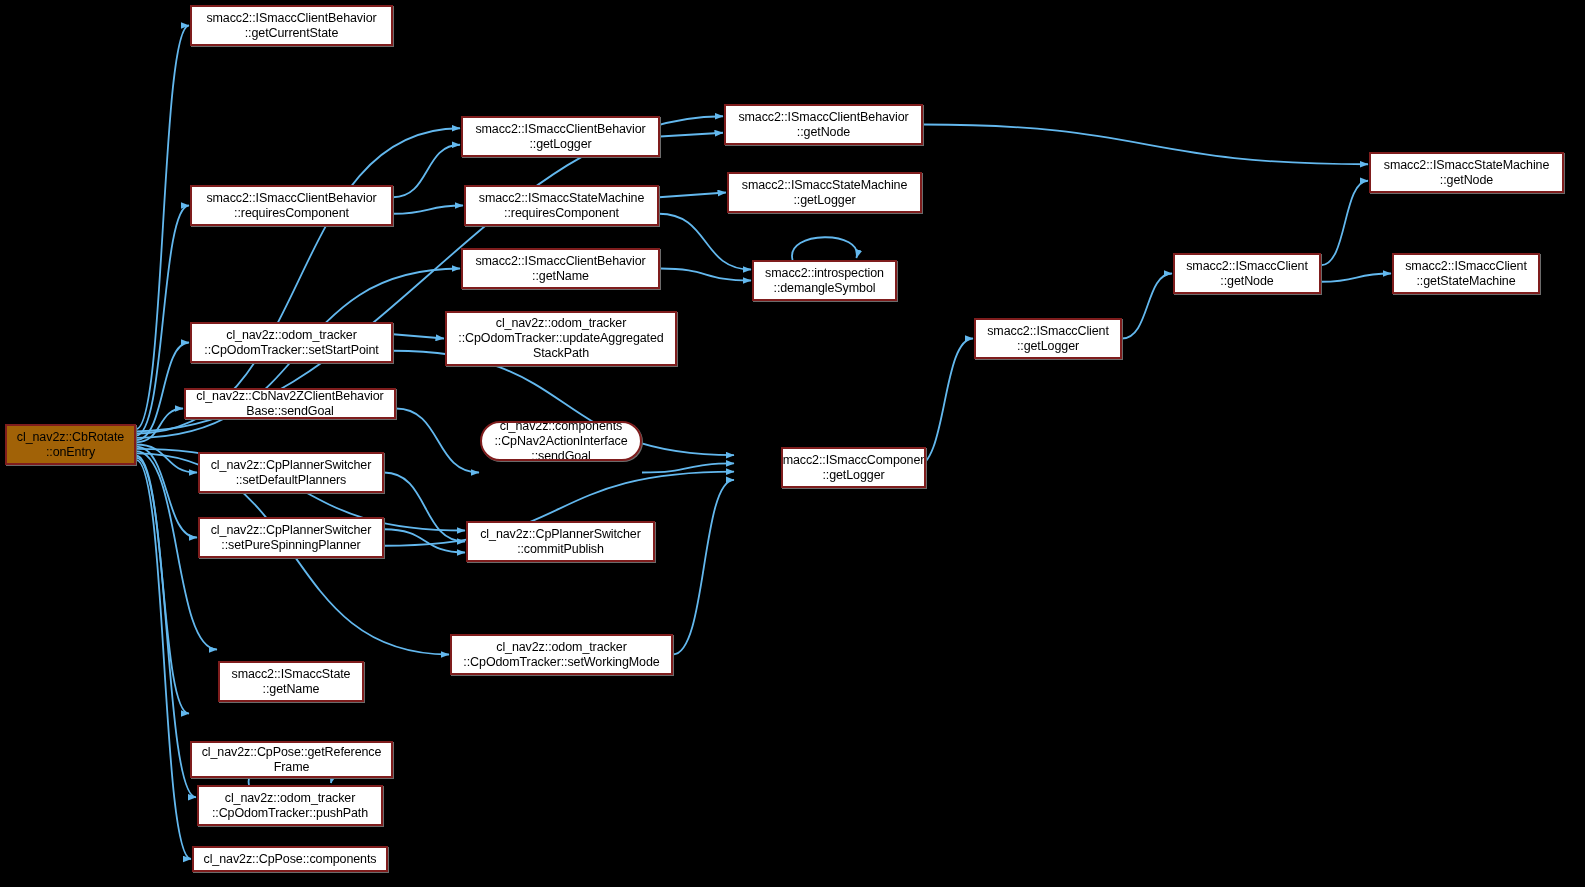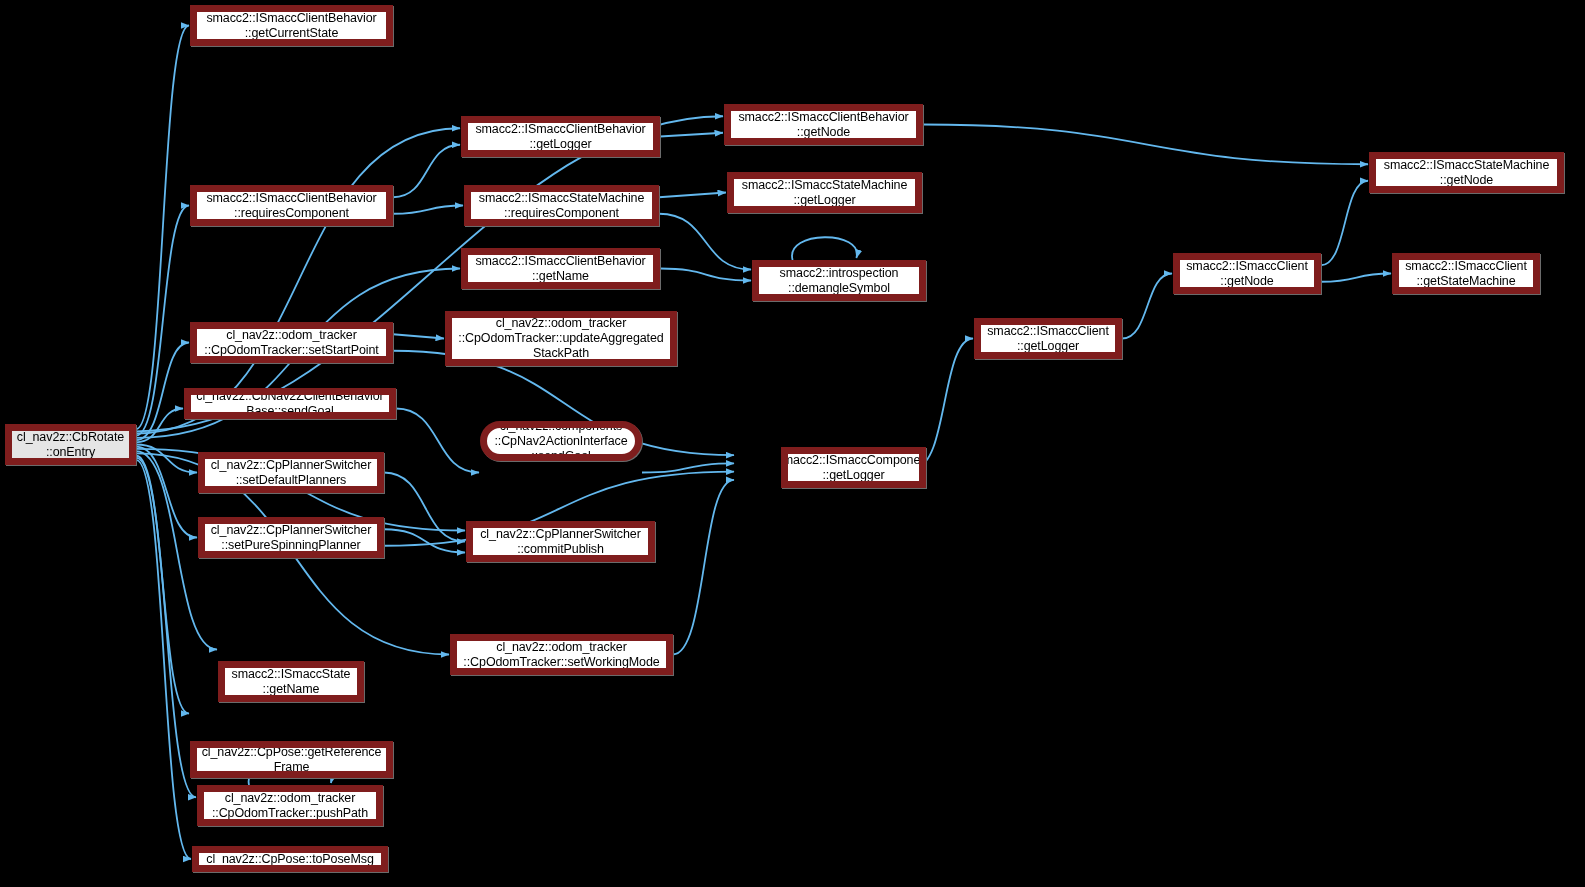--- a/index.html
+++ b/index.html
@@ -20,36 +20,36 @@
     position: absolute;
     top: 0;
     left: 0;
     width: 1585px;
     height: 887px;
   }
   .node-box {
     position: absolute;
     box-sizing: border-box;
     background: #FFFFFF;
-    border: 7px solid #7f1d1d;
+    border: 2px solid #7f1d1d;
     box-shadow: 1px 1px 0 0 #6b6b6b;
     display: flex;
     align-items: center;
     justify-content: center;
     text-align: center;
     color: #000000;
     font-family: "Liberation Sans", sans-serif;
     font-size: 12.5px;
     line-height: 15px;
     letter-spacing: -0.1px;
     z-index: 5;
     overflow: hidden;
   }
   .node-box.root {
-    background: #e5e5e5;
+    background: #a16207;
   }
   .node-label {
     display: block;
     padding: 0 4px;
     white-space: pre-line;
   }
 </style>
 </head>
 <body>
 
@@ -125,21 +125,21 @@
 ::getName</span>
       </div>
       <div class="node-box" style="left: 724px; top: 104px; width: 199px; height: 41px;">
         <span class="node-label">smacc2::ISmaccClientBehavior
 ::getNode</span>
       </div>
       <div class="node-box" style="left: 727px; top: 172px; width: 195px; height: 41px;">
         <span class="node-label">smacc2::ISmaccStateMachine
 ::getLogger</span>
       </div>
-      <div class="node-box" style="left: 752px; top: 260px; width: 174px; height: 41px;">
+      <div class="node-box" style="left: 752px; top: 260px; width: 145px; height: 41px;">
         <span class="node-label">smacc2::introspection
 ::demangleSymbol</span>
       </div>
       <div class="node-box" style="left: 190px; top: 322px; width: 203px; height: 41px;">
         <span class="node-label">cl_nav2z::odom_tracker
 ::CpOdomTracker::setStartPoint</span>
       </div>
       <div class="node-box" style="left: 445px; top: 311px; width: 232px; height: 55px;">
         <span class="node-label">cl_nav2z::odom_tracker
 ::CpOdomTracker::updateAggregated
@@ -180,21 +180,21 @@
       </div>
       <div class="node-box" style="left: 190px; top: 693px; width: 203px; height: 37px; margin-top: 48px;">
         <span class="node-label">cl_nav2z::CpPose::getReference
 Frame</span>
       </div>
       <div class="node-box" style="left: 197px; top: 785px; width: 186px; height: 41px;">
         <span class="node-label">cl_nav2z::odom_tracker
 ::CpOdomTracker::pushPath</span>
       </div>
       <div class="node-box" style="left: 192px; top: 846px; width: 196px; height: 26px;">
-        <span class="node-label">cl_nav2z::CpPose::toPoseMsg</span>
+        <span class="node-label">cl_nav2z::CpPose::components</span>
       </div>
       <div class="node-box" style="left: 974px; top: 318px; width: 148px; height: 41px;">
         <span class="node-label">smacc2::ISmaccClient
 ::getLogger</span>
       </div>
       <div class="node-box" style="left: 1173px; top: 253px; width: 148px; height: 41px;">
         <span class="node-label">smacc2::ISmaccClient
 ::getNode</span>
       </div>
       <div class="node-box" style="left: 1369px; top: 152px; width: 195px; height: 41px;">

